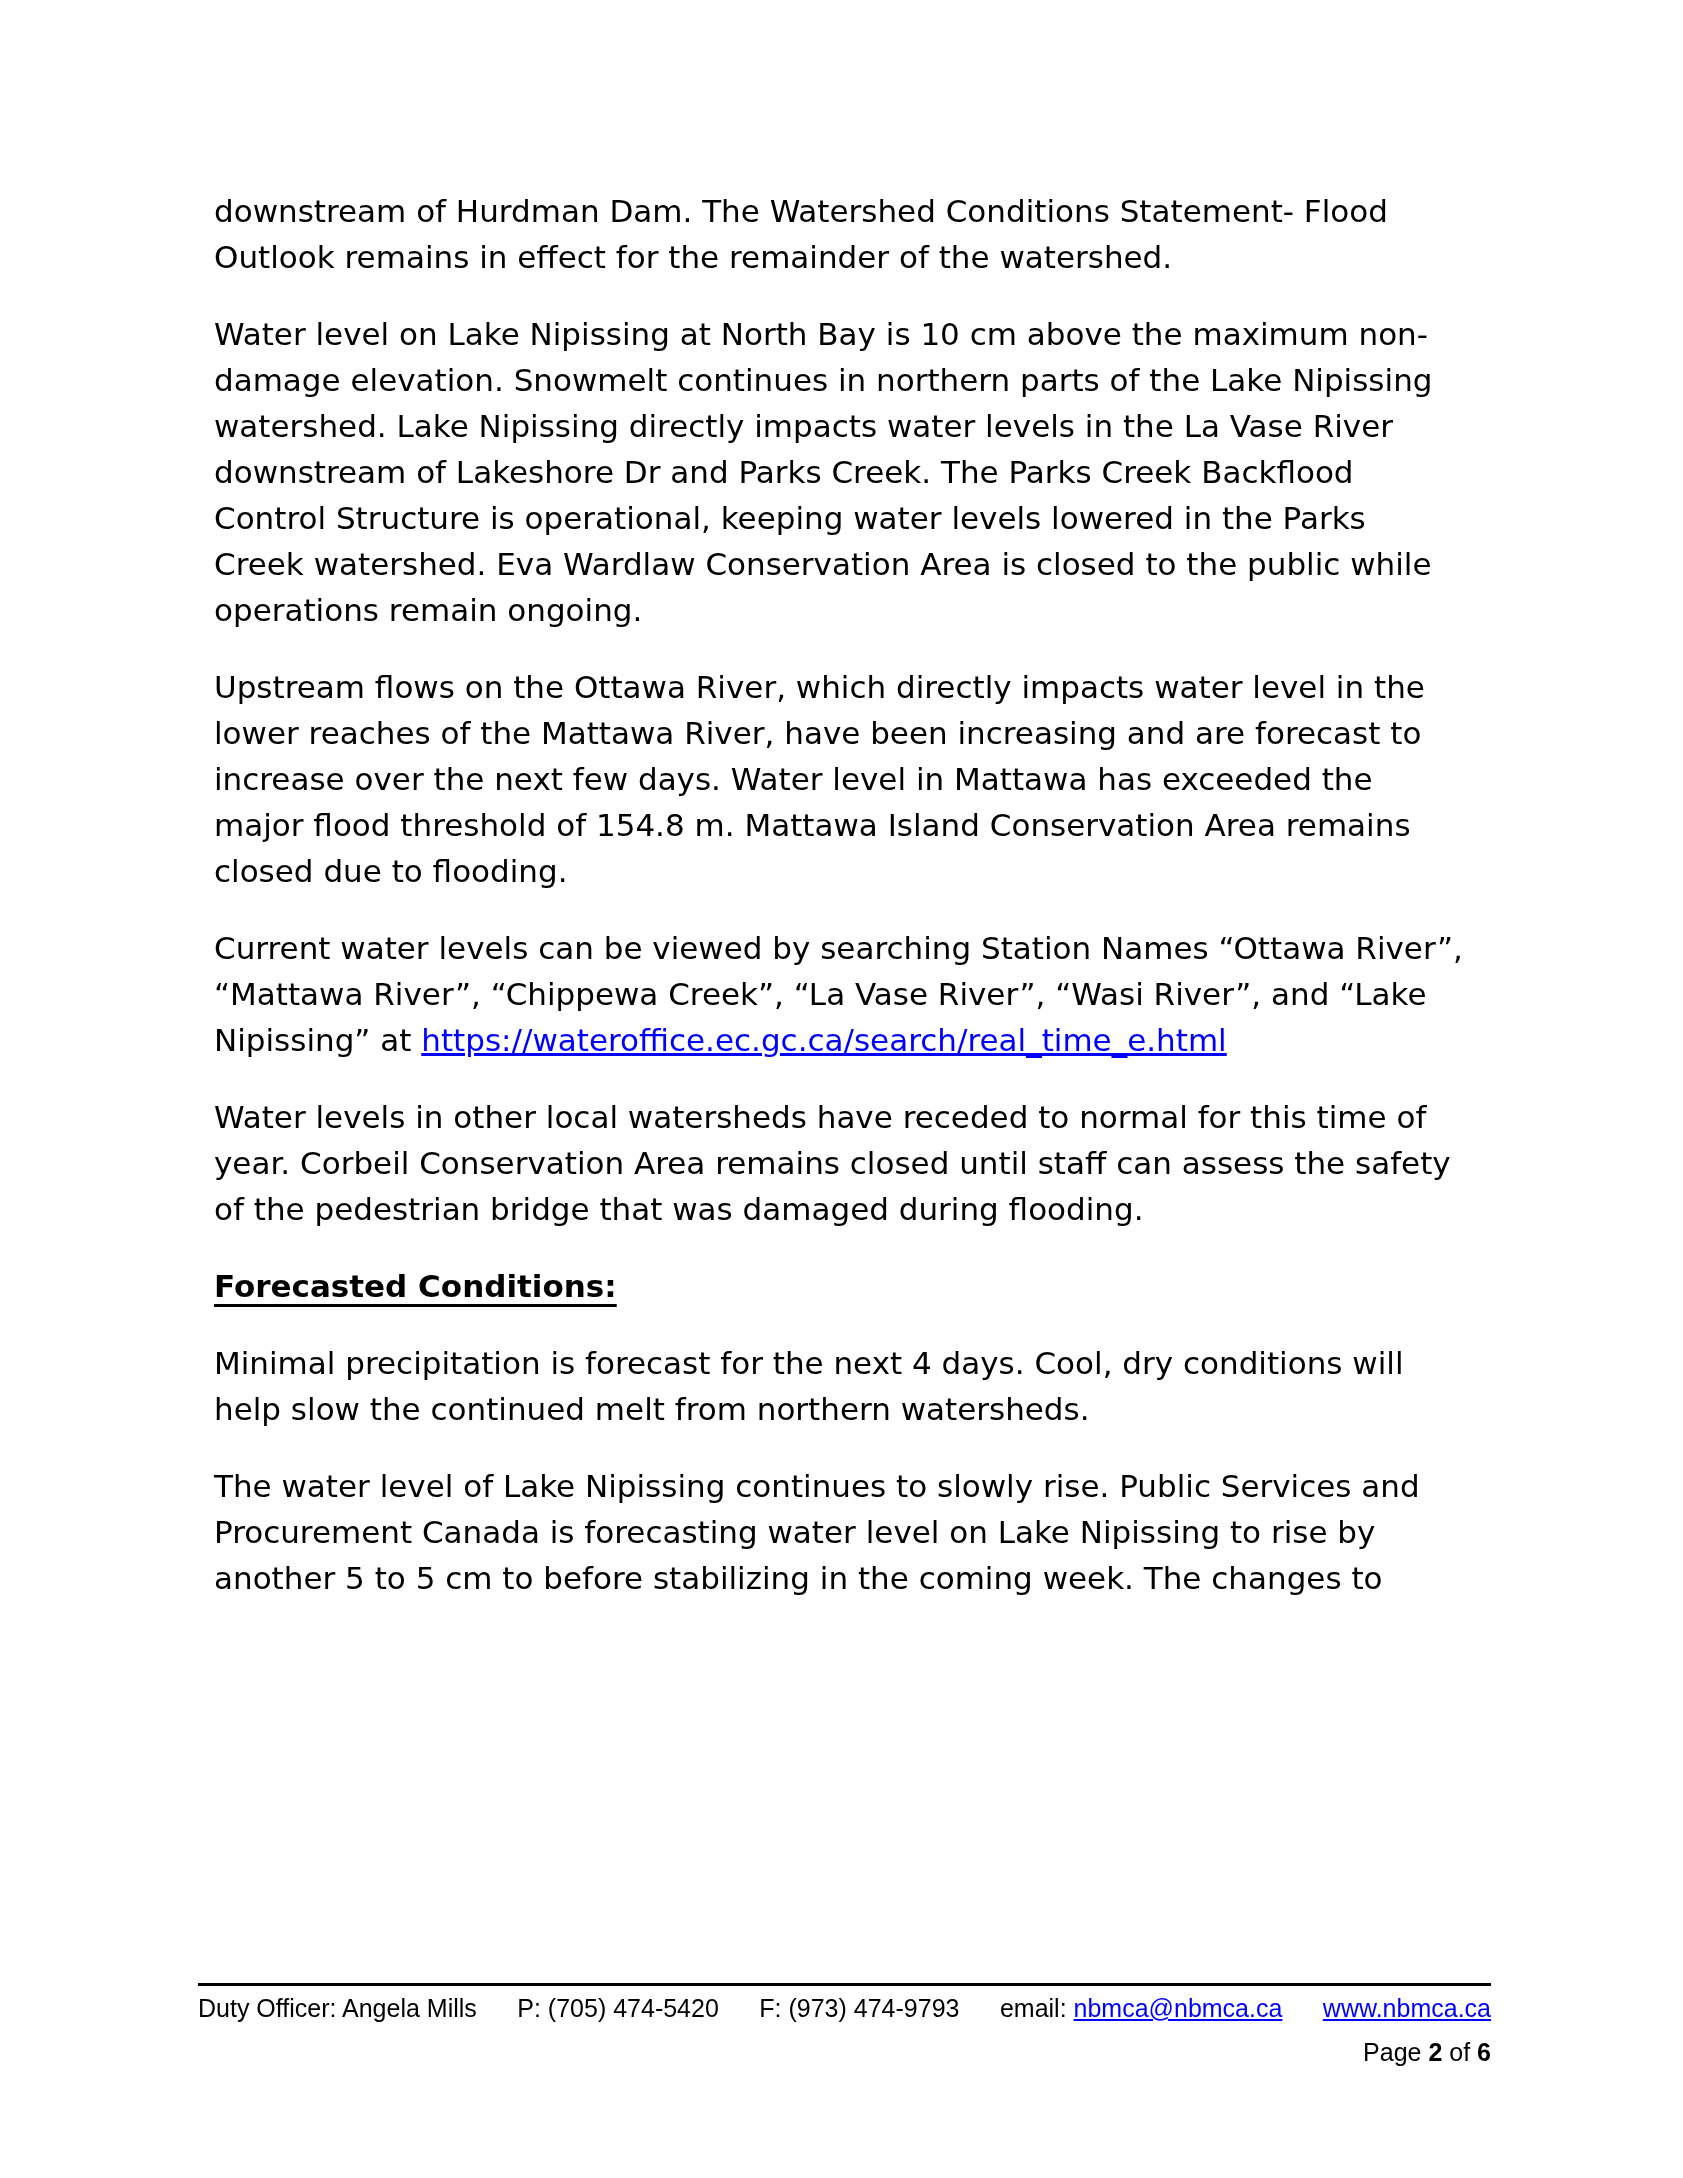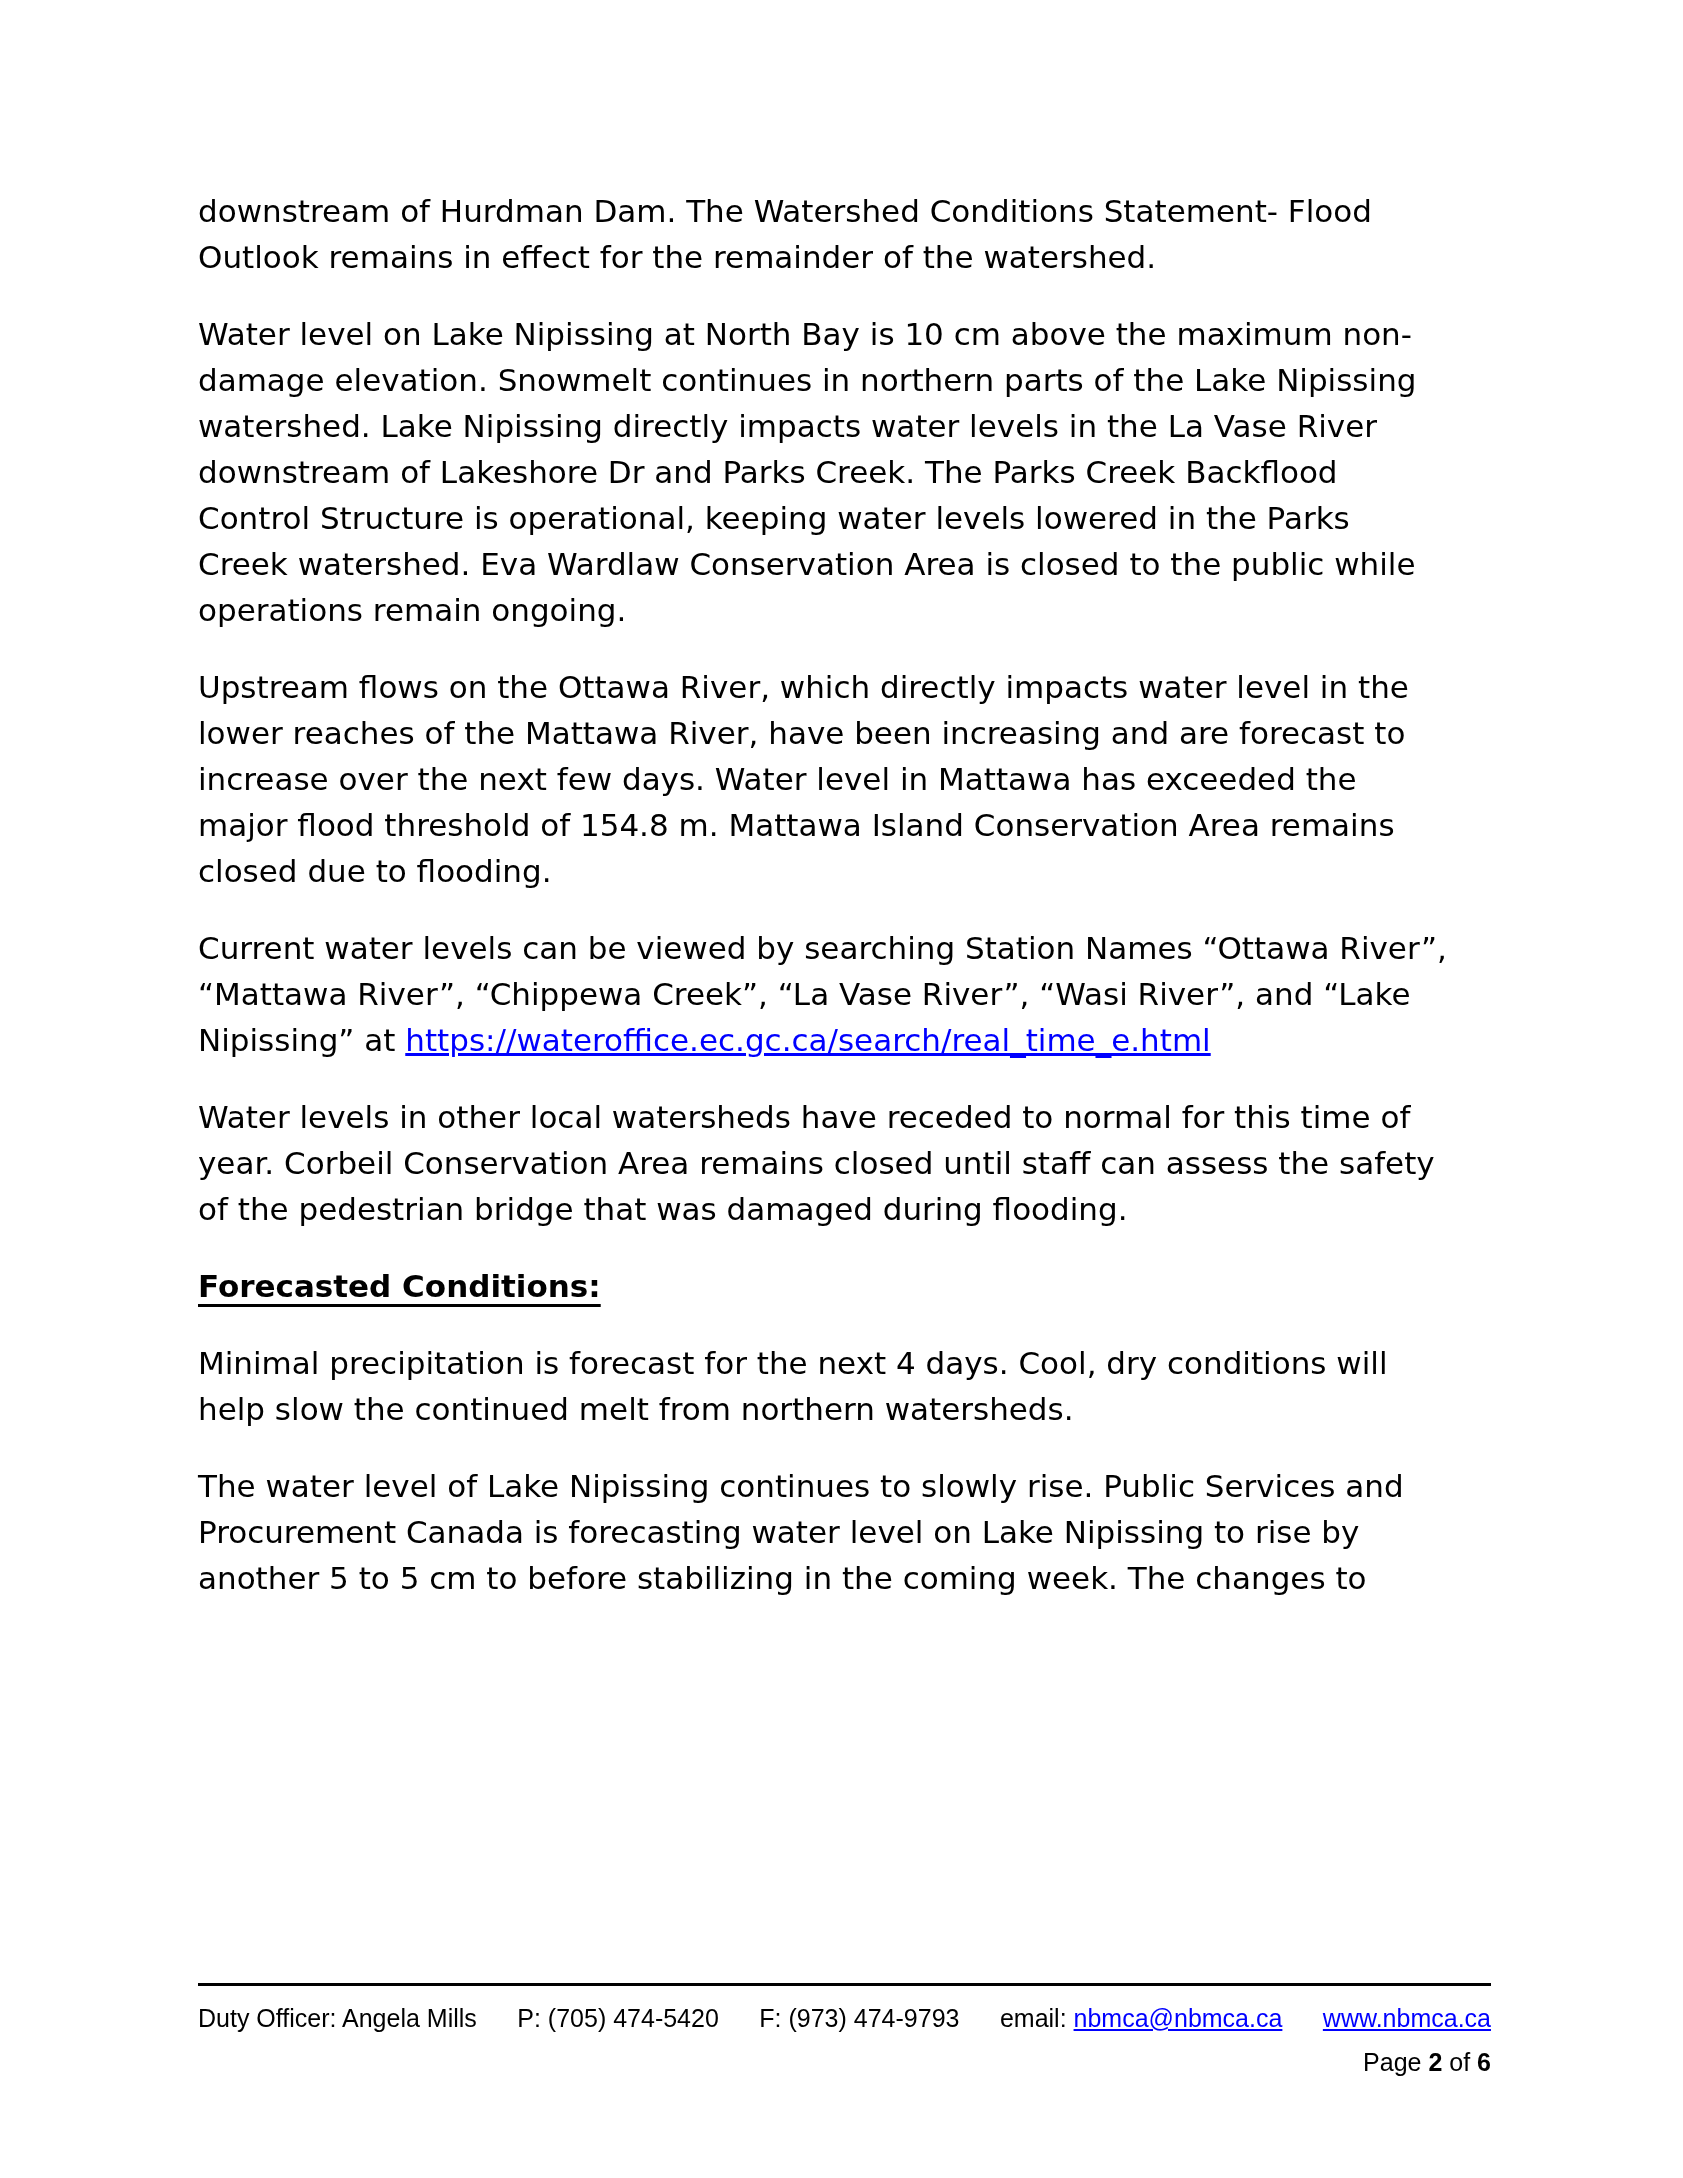--- a/index.html
+++ b/index.html
@@ -10,21 +10,21 @@
   .page {
     position: relative;
     width: 1683px;
     height: 2178px;
     background: #ffffff;
     color: #000000;
     overflow: hidden;
   }
   .content {
     position: absolute;
-    left: 198px;
+    left: 214px;
     top: 188px;
     width: 1297px;
     font-family: "DejaVu Sans", sans-serif;
     font-size: 31px;
     line-height: 46px;
     color: #000000;
   }
   .para {
     margin: 0 0 31px 0;
     white-space: pre; 
@@ -49,21 +49,21 @@
     border-top: 3px solid #000000;
     font-family: "Liberation Sans", sans-serif;
     font-size: 25px;
     line-height: 32px;
     color: #000000;
   }
   .footer-row {
     display: flex;
     justify-content: space-between;
     align-items: baseline;
-    margin-top: 16px;
+    margin-top: 6px;
     white-space: pre;
     text-align: center;
   }
   .page-number {
     text-align: right;
     margin-top: 12px;
     white-space: pre;
   }
   .page-number b { font-weight: bold; }
 </style>

